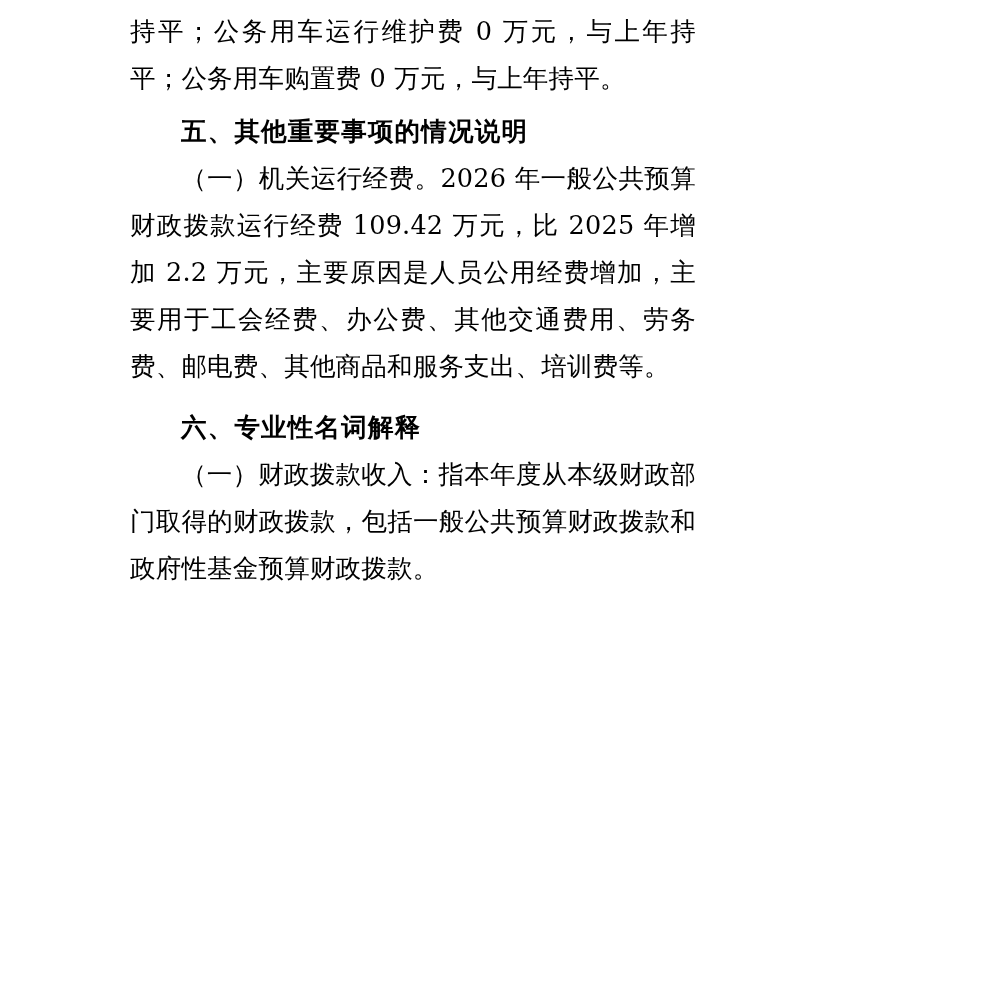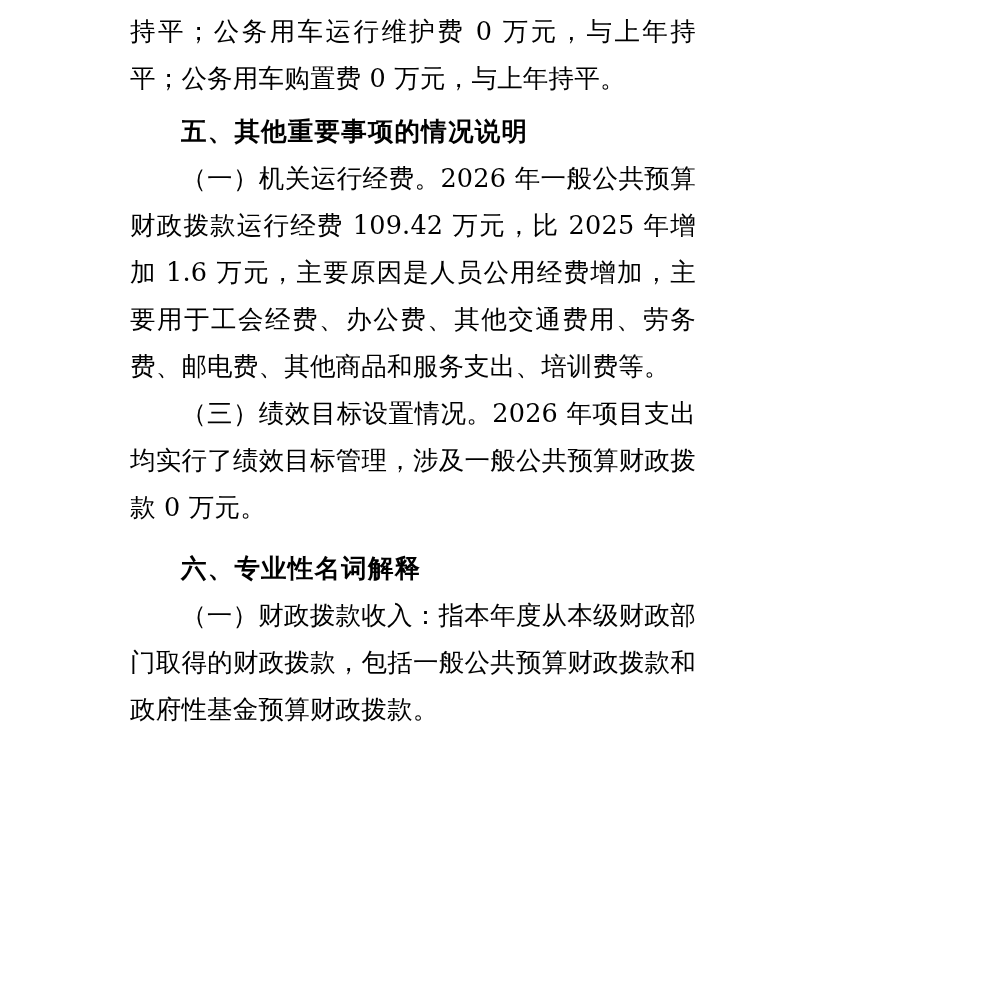--- a/index.html
+++ b/index.html
@@ -53,24 +53,23 @@
 </head>
 <body>
 
 <div class="page">
   <div class="doc-body">
 
     <p class="para cont">持平；公务用车运行维护费 0 万元，与上年持平；公务用车购置费 0 万元，与上年持平。</p>
 
     <p class="heading gap-before">五、其他重要事项的情况说明</p>
 
-    <p class="para">（一）机关运行经费。2026 年一般公共预算财政拨款运行经费 109.42 万元，比 2025 年增加 1.6 万元，主要原因是人员公用经费增加，主要用于工会经费、办公费、其他交通费用、劳务费、邮电费、其他商品和服务支出、培训费等。</p>
+    <p class="para">（一）机关运行经费。2026 年一般公共预算财政拨款运行经费 109.42 万元，比 2025 年增加 2.2 万元，主要原因是人员公用经费增加，主要用于工会经费、办公费、其他交通费用、劳务费、邮电费、其他商品和服务支出、培训费等。</p>
 
 
-    <p class="para">（三）绩效目标设置情况。2026 年项目支出均实行了绩效目标管理，涉及一般公共预算财政拨款 0 万元。</p>
 
 
     <p class="heading six">六、专业性名词解释</p>
 
     <p class="para">（一）财政拨款收入：指本年度从本级财政部门取得的财政拨款，包括一般公共预算财政拨款和政府性基金预算财政拨款。</p>
 
   </div>
 </div>
 
 </body></html>

